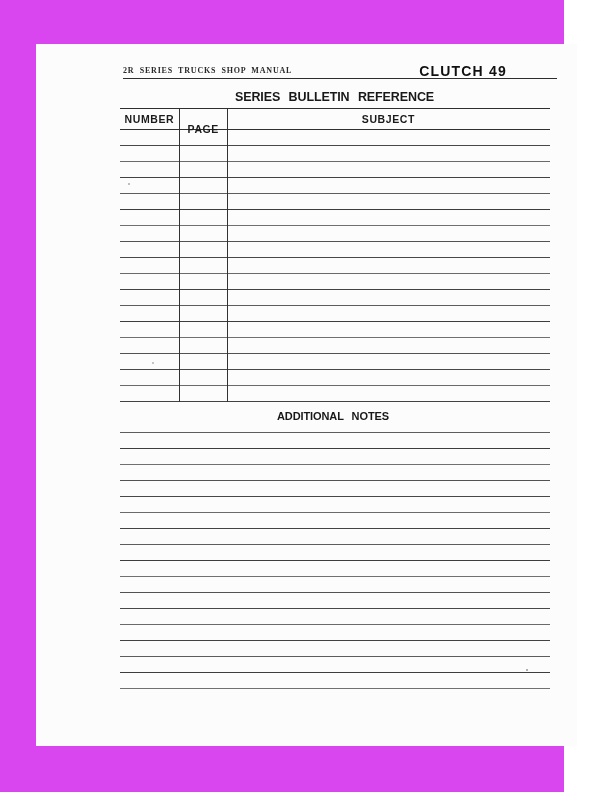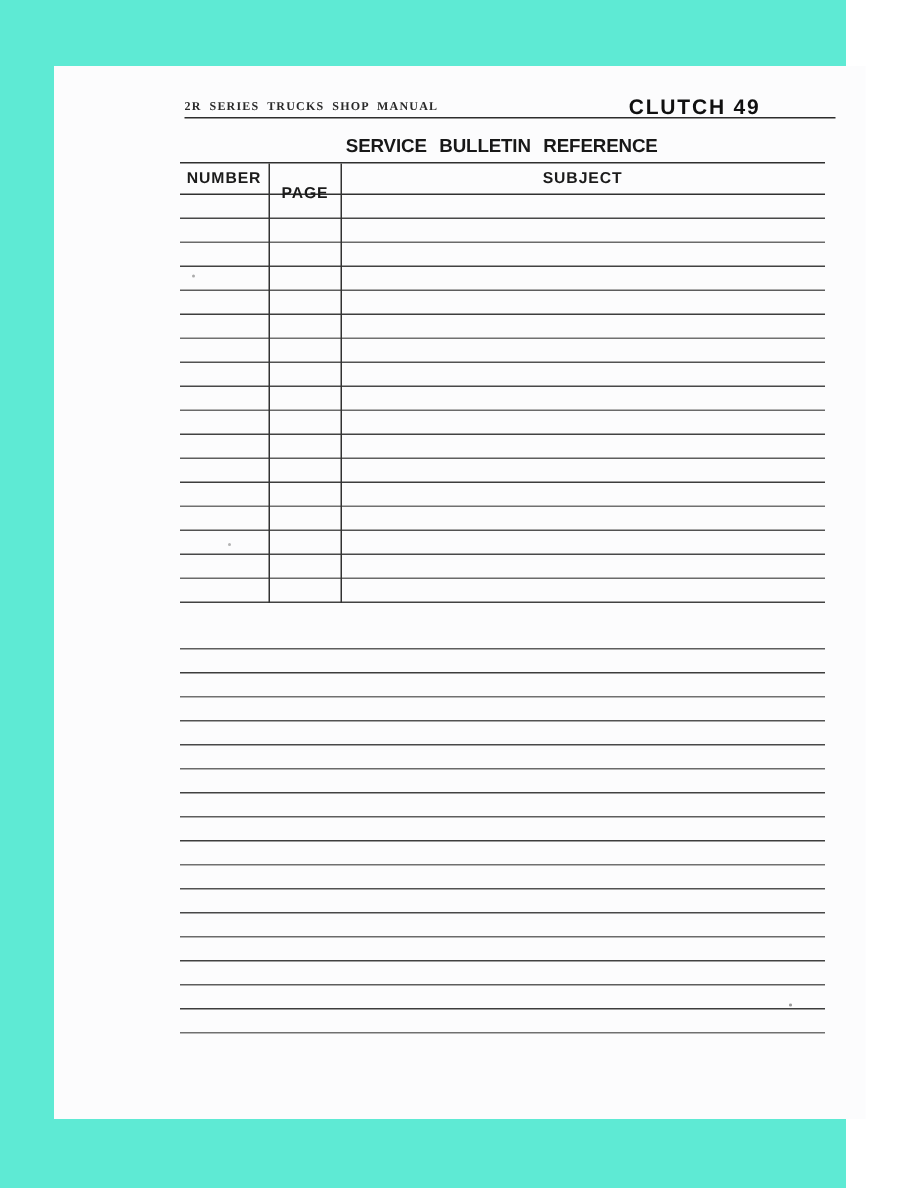--- a/index.html
+++ b/index.html
@@ -5,21 +5,21 @@
   html, body { margin: 0; padding: 0; }
   body {
     width: 612px; height: 792px;
     background: #ffffff;
     font-family: "Liberation Sans", sans-serif;
     overflow: hidden;
   }
   .page {
     position: relative;
     width: 564px; height: 792px;
-    background: #5eead4;
+    background: #d946ef;
     color: #1e1e1e;
   }
   
   .scan-tone {
     position: absolute;
     left: 36px; top: 44px;
     width: 541px; height: 702px;
     background: #fcfcfd;
   }
   .head-left {
@@ -136,21 +136,21 @@
 <div class="page">
 
   <div class="scan-tone"></div>
 
   <span class="head-left">2R SERIES TRUCKS SHOP MANUAL</span>
 
   <span class="head-right">CLUTCH 49</span>
 
   <div class="head-rule"></div>
 
-  <div class="table-title">SERVICE BULLETIN REFERENCE</div>
+  <div class="table-title">SERIES BULLETIN REFERENCE</div>
 
   <div class="sb-table">
     <div class="thead">
       <div class="th col-number">NUMBER</div>
       <div class="th col-page">PAGE</div>
       <div class="th col-subject">SUBJECT</div>
     </div>
     <div id="table-rows">
         <div class="trow" style="border-bottom-color: rgb(72, 72, 72);"></div>
         <div class="trow" style="border-bottom-color: rgb(106, 106, 106);"></div>
@@ -167,20 +167,21 @@
         <div class="trow" style="border-bottom-color: rgb(112, 112, 112);"></div>
         <div class="trow" style="border-bottom-color: rgb(82, 82, 82);"></div>
         <div class="trow" style="border-bottom-color: rgb(72, 72, 72);"></div>
         <div class="trow" style="border-bottom-color: rgb(106, 106, 106);"></div>
         <div class="trow" style="border-bottom-color: rgb(66, 66, 66);"></div>
       </div>
     <div class="vline v1"></div>
     <div class="vline v2"></div>
   </div>
 
+  <div class="notes-title">ADDITIONAL NOTES</div>
 
   <div id="notes-lines">
       <div class="note-line" style="top: 431.5px; background: rgb(93, 93, 93);"></div>
       <div class="note-line" style="top: 447.5px; background: rgb(61, 61, 61);"></div>
       <div class="note-line" style="top: 463.5px; background: rgb(112, 112, 112);"></div>
       <div class="note-line" style="top: 479.5px; background: rgb(82, 82, 82);"></div>
       <div class="note-line" style="top: 495.5px; background: rgb(72, 72, 72);"></div>
       <div class="note-line" style="top: 511.5px; background: rgb(106, 106, 106);"></div>
       <div class="note-line" style="top: 527.5px; background: rgb(66, 66, 66);"></div>
       <div class="note-line" style="top: 543.5px; background: rgb(93, 93, 93);"></div>

